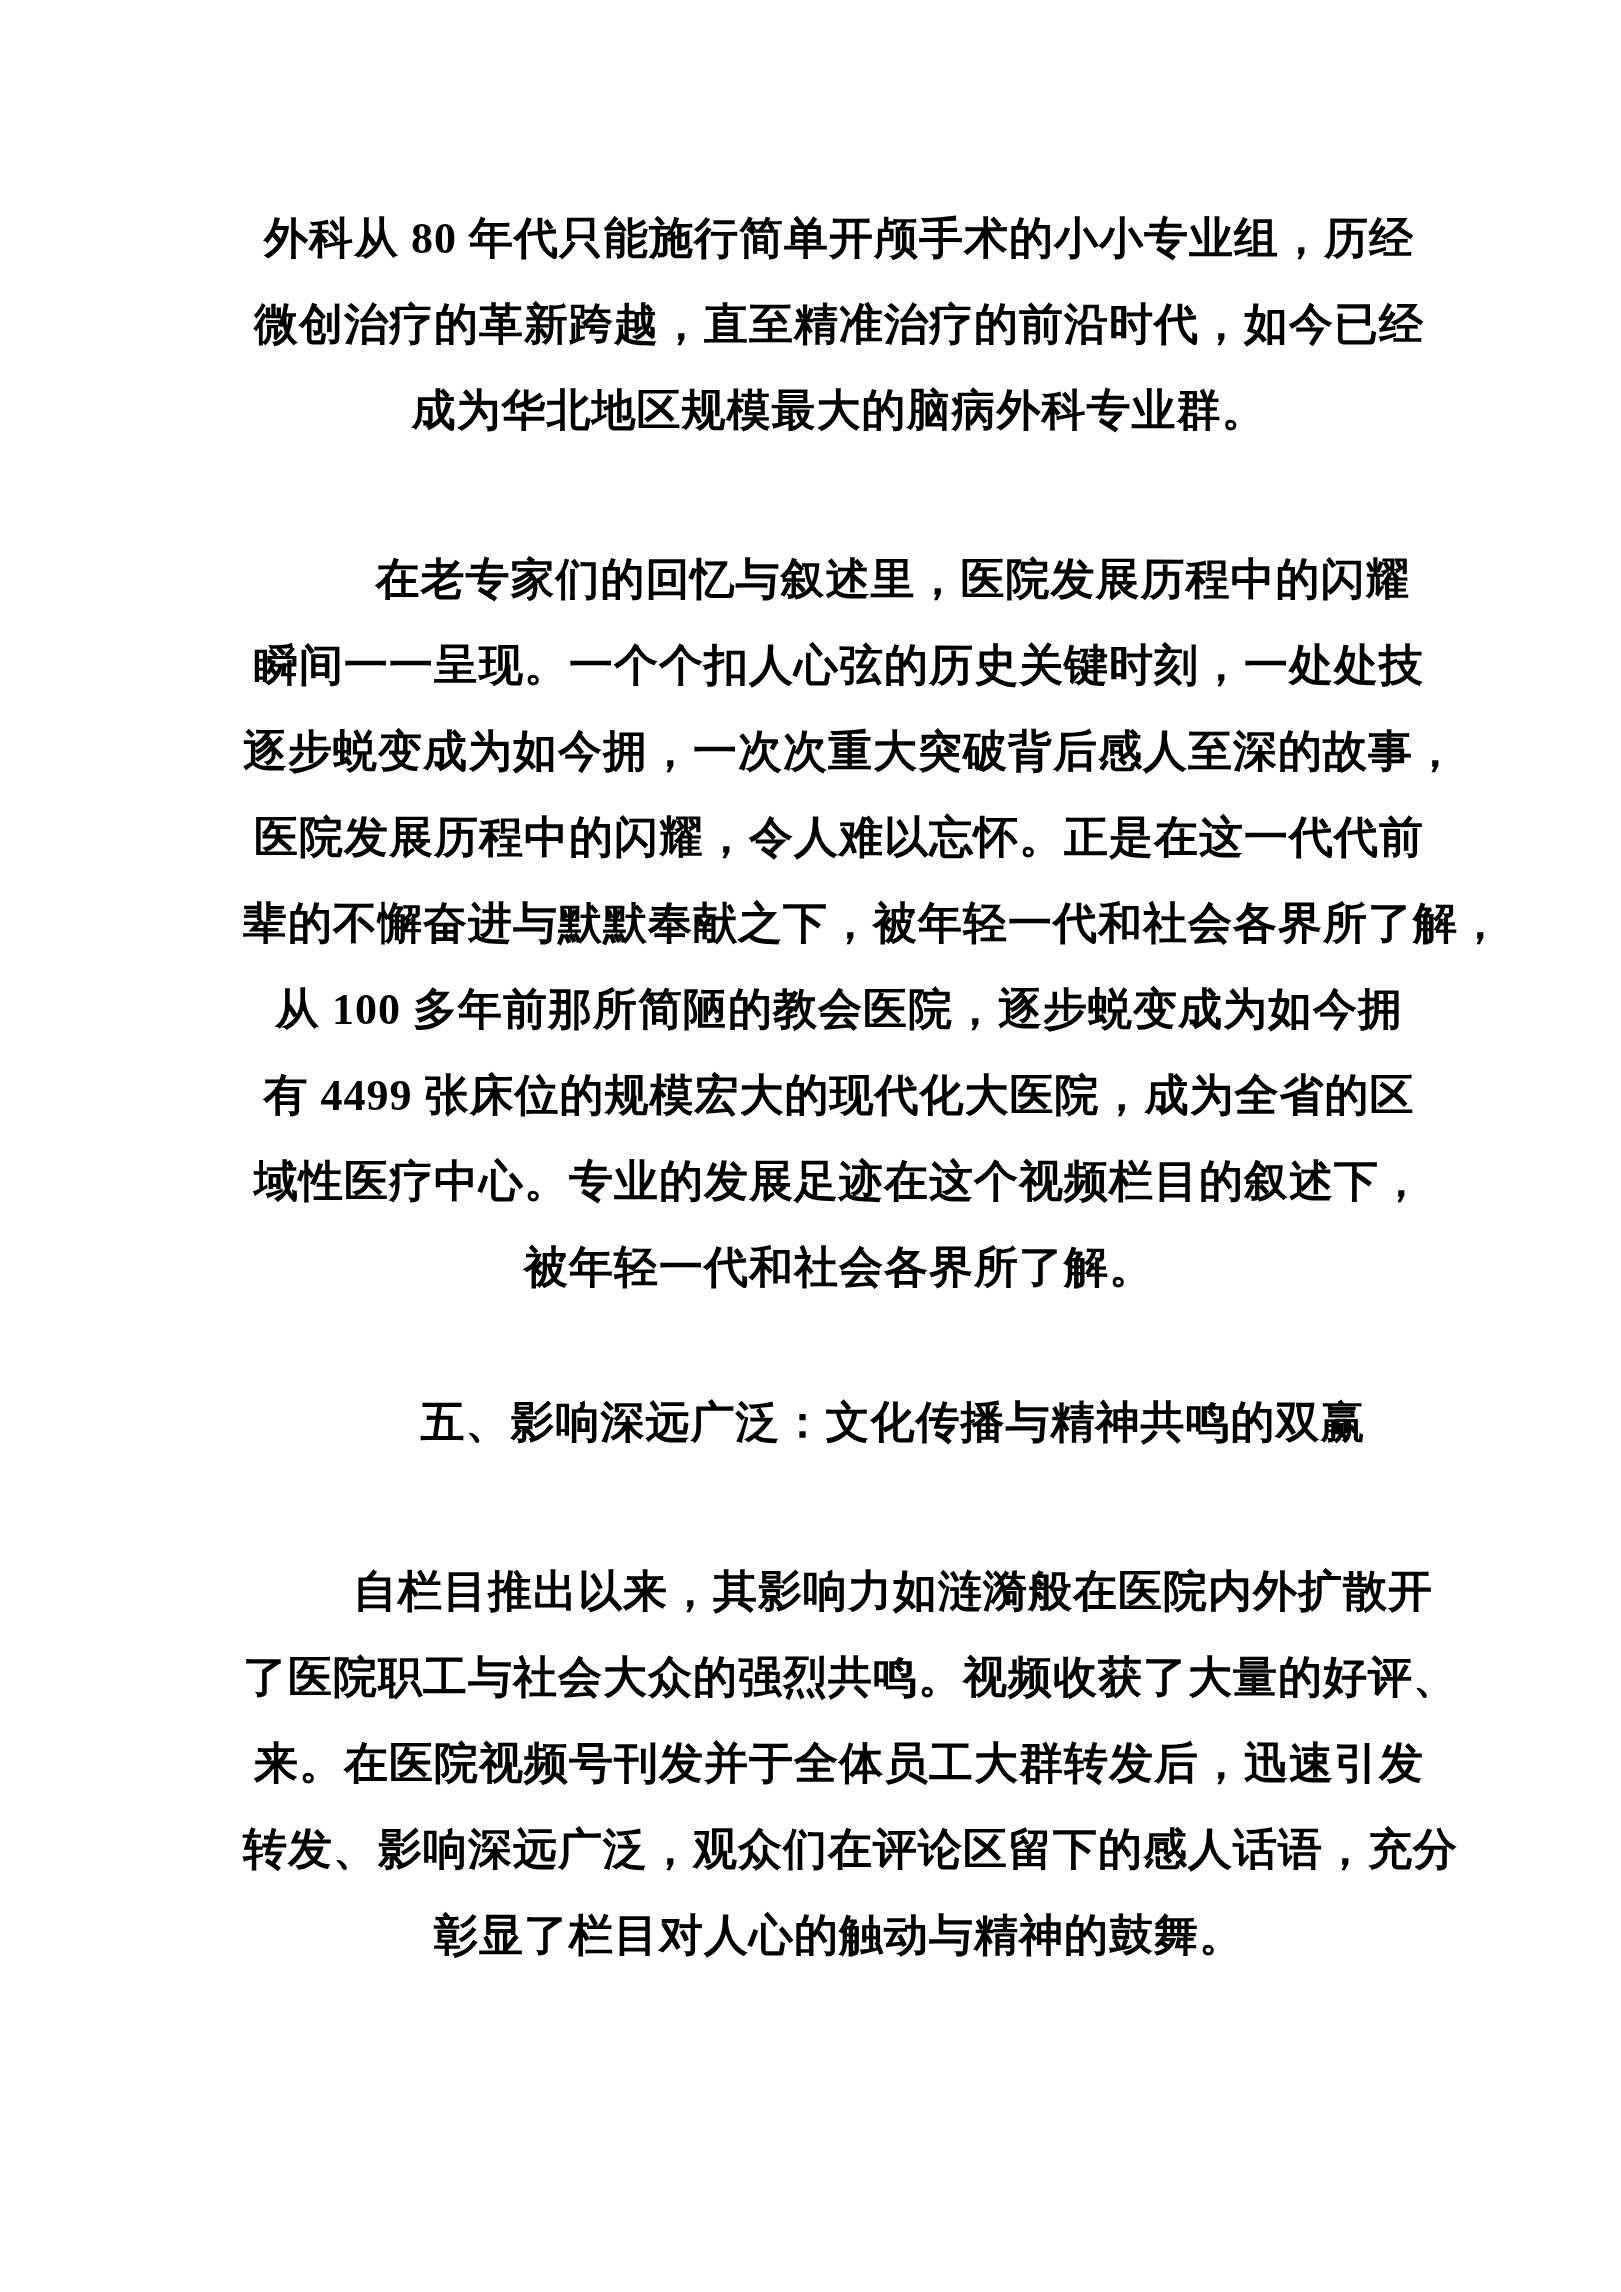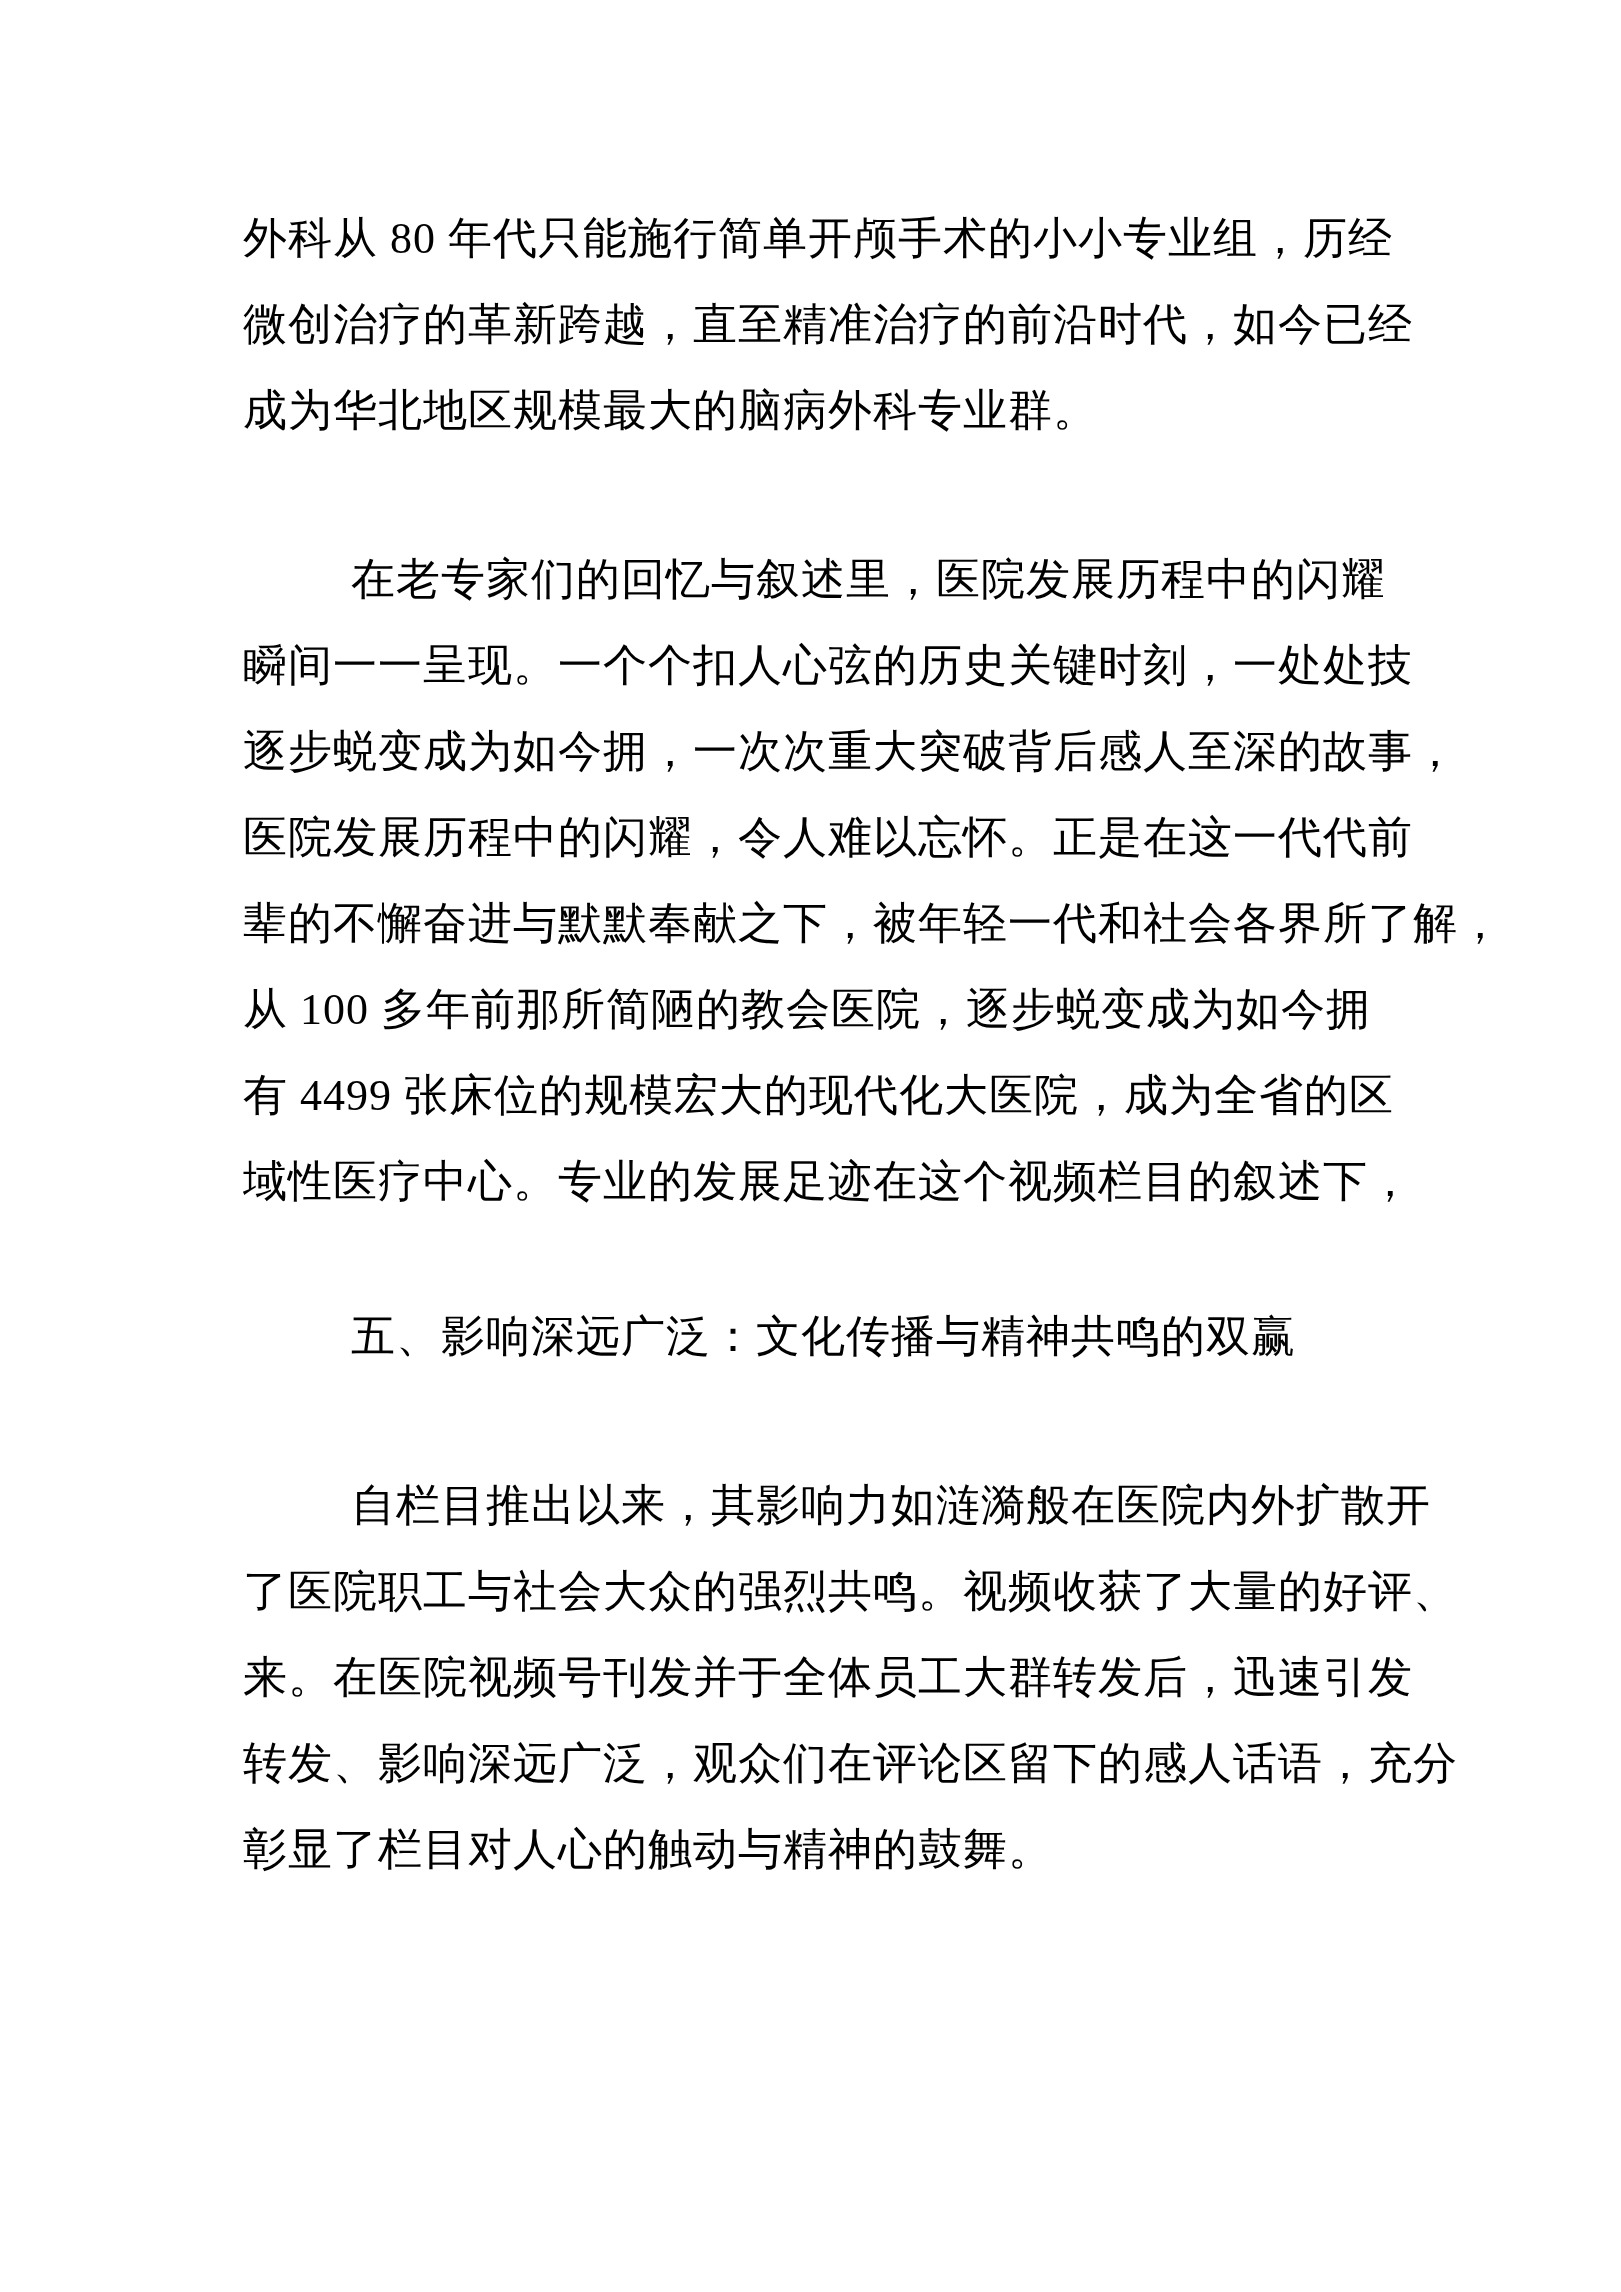--- a/index.html
+++ b/index.html
@@ -29,22 +29,22 @@
   }
   .para--gap-sm {
     margin-top: 69px;
   }
   .line {
     display: block;
     height: 86px;
     line-height: 86px;
     white-space: nowrap;
     overflow: visible;
-    text-align: left;
-    font-weight: normal;
+    text-align: center;
+    font-weight: bold;
   }
   .line.indent {
     padding-left: 108px;
   }
 </style>
 </head>
 <body>
 
 <div class="page">
 
@@ -56,20 +56,21 @@
 
   <div class="para para--gap">
     <div class="line indent">在老专家们的回忆与叙述里，医院发展历程中的闪耀</div>
     <div class="line">瞬间一一呈现。一个个扣人心弦的历史关键时刻，一处处技</div>
     <div class="line">逐步蜕变成为如今拥，一次次重大突破背后感人至深的故事，</div>
     <div class="line">医院发展历程中的闪耀，令人难以忘怀。正是在这一代代前</div>
     <div class="line">辈的不懈奋进与默默奉献之下，被年轻一代和社会各界所了解，</div>
     <div class="line">从 100 多年前那所简陋的教会医院，逐步蜕变成为如今拥</div>
     <div class="line">有 4499 张床位的规模宏大的现代化大医院，成为全省的区</div>
     <div class="line">域性医疗中心。专业的发展足迹在这个视频栏目的叙述下，</div>
+    <div class="line">被年轻一代和社会各界所了解。</div>
   </div>
 
   <div class="para para--gap-sm">
     <div class="line indent">五、影响深远广泛：文化传播与精神共鸣的双赢</div>
   </div>
 
   <div class="para para--gap">
     <div class="line indent">自栏目推出以来，其影响力如涟漪般在医院内外扩散开</div>
     <div class="line">了医院职工与社会大众的强烈共鸣。视频收获了大量的好评、</div>
     <div class="line">来。在医院视频号刊发并于全体员工大群转发后，迅速引发</div>

